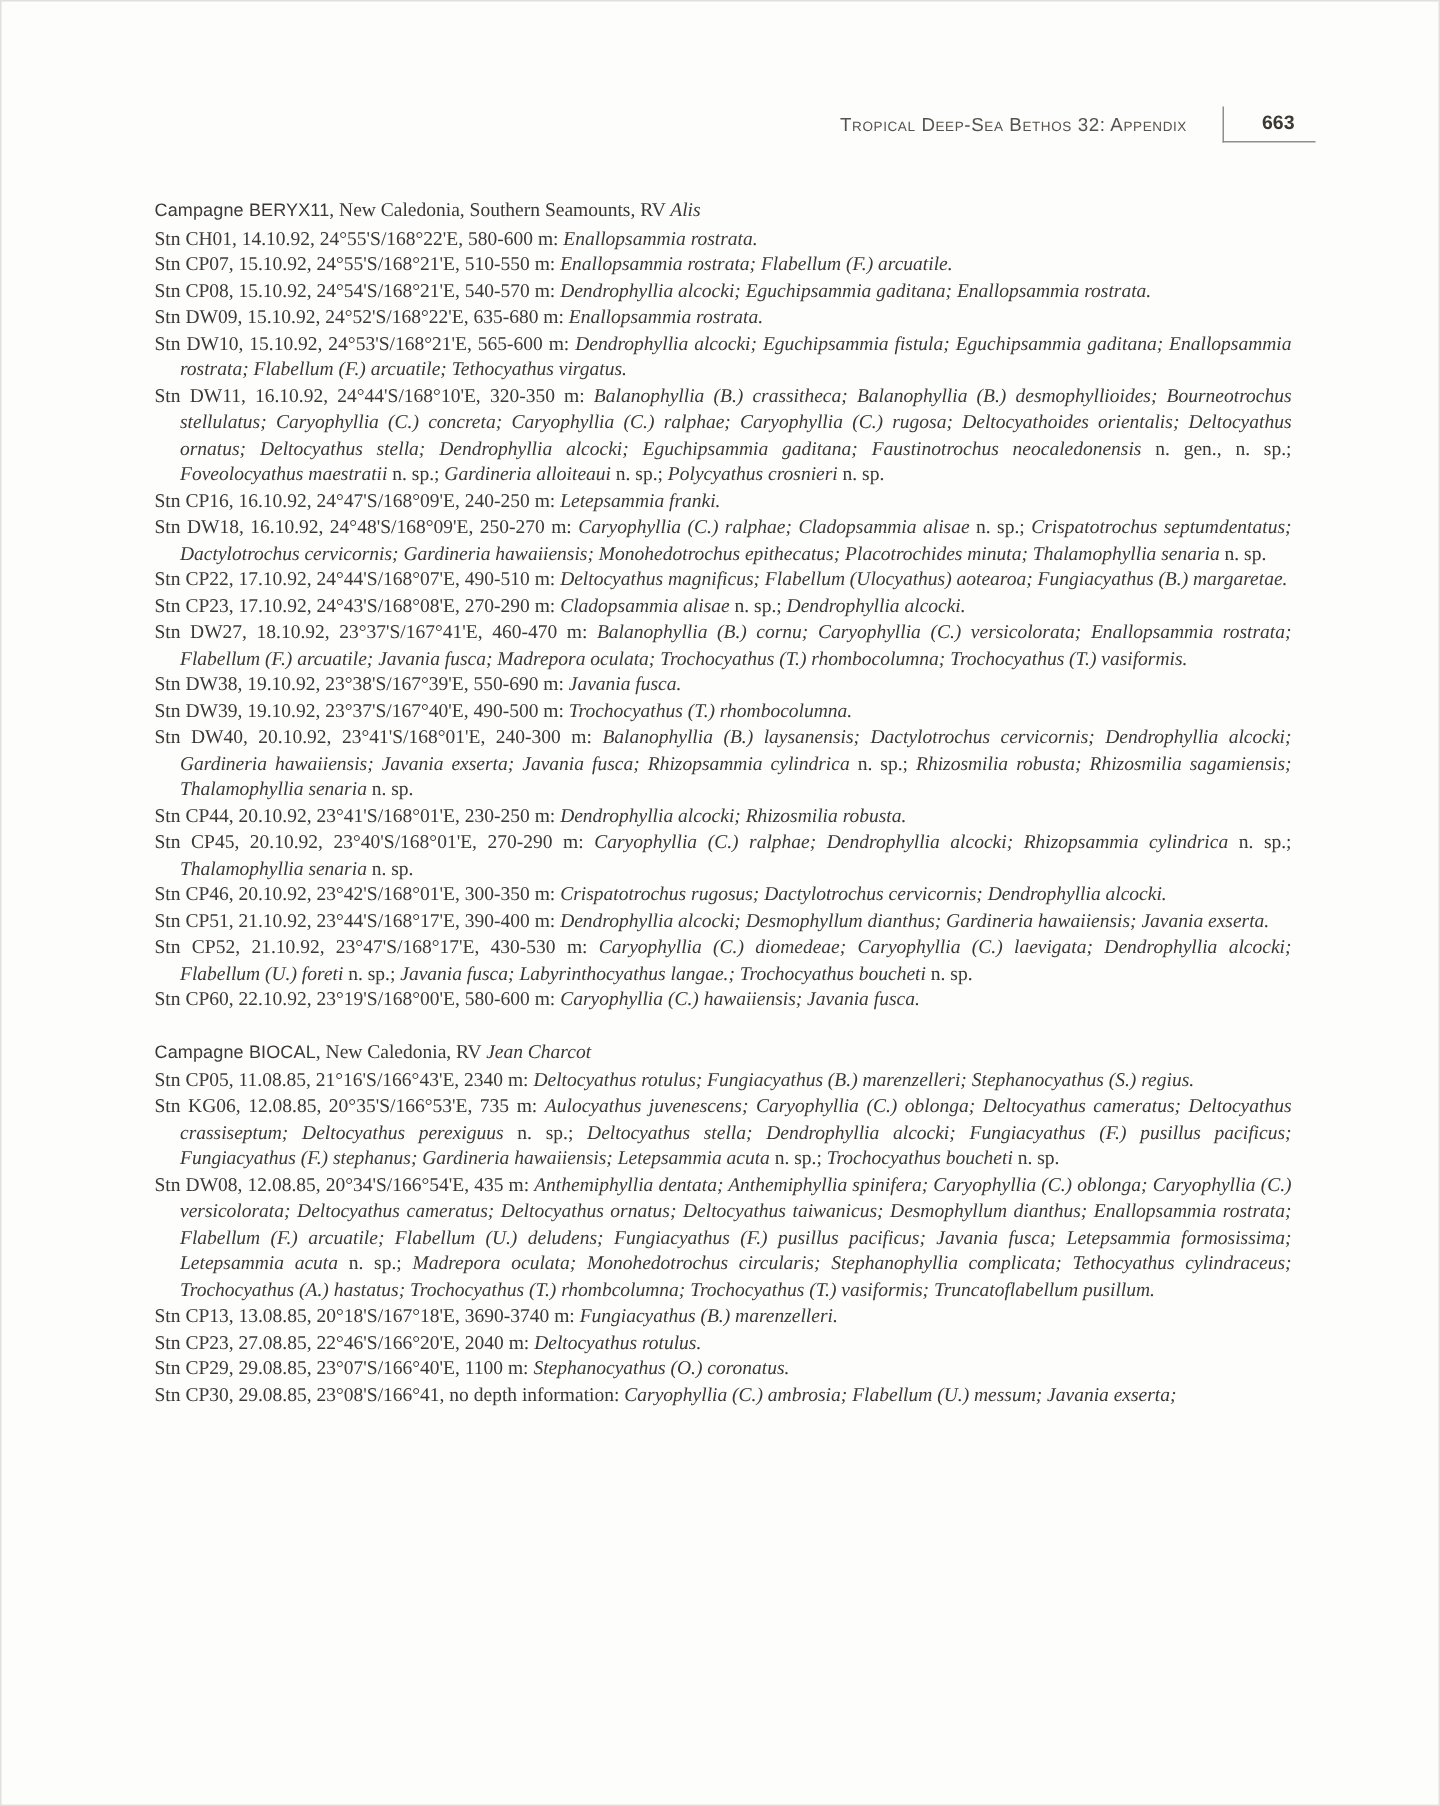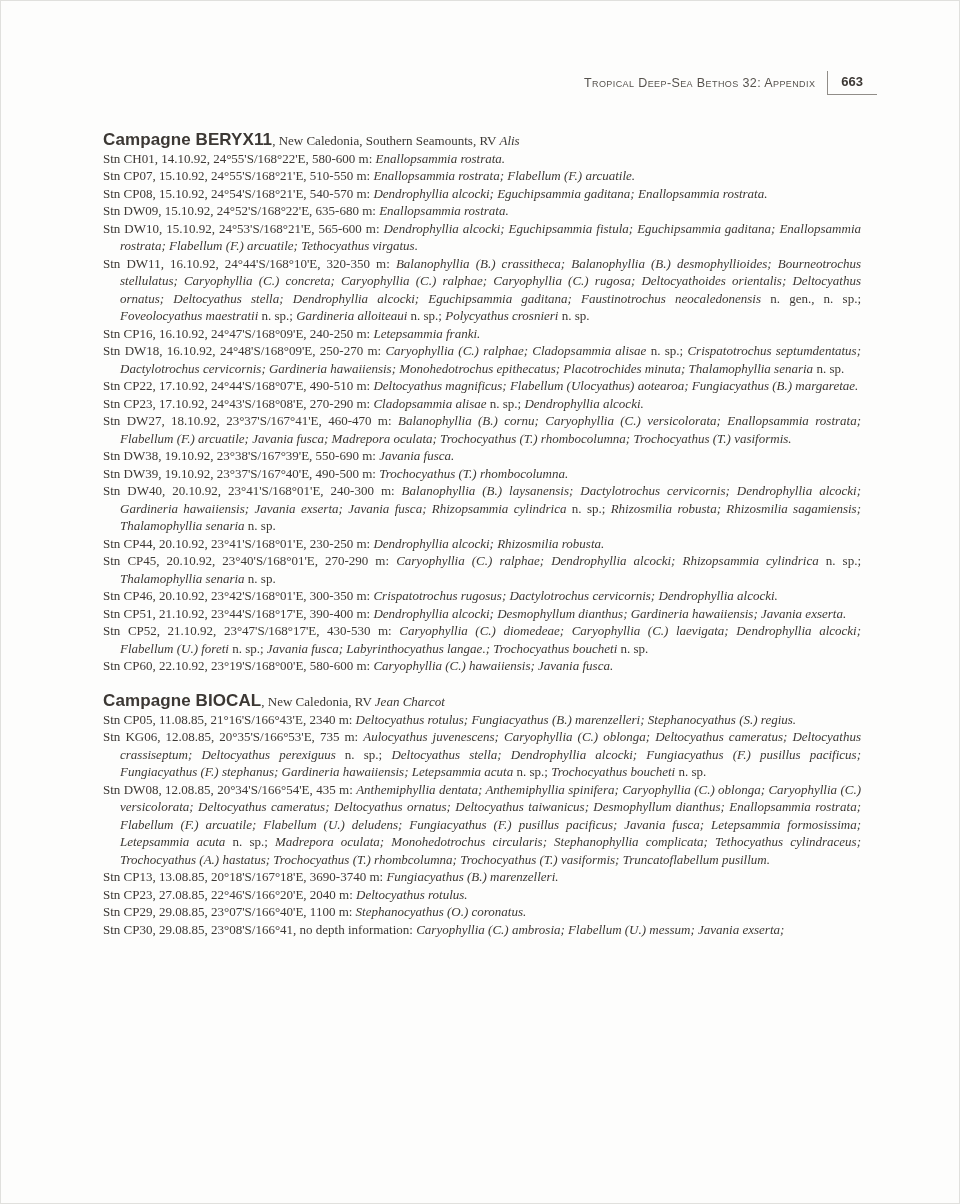--- a/index.html
+++ b/index.html
@@ -8,21 +8,21 @@
     width:960px; height:1204px;
     box-sizing:border-box;
     background:#fdfdfc;
     border:1px solid #e0e0dd;
     font-family:"Liberation Serif","DejaVu Serif",serif;
     color:#3c3834;
     overflow:hidden;
   }
   .running-head {
     position:absolute; top:70px; right:82px;
-    display:flex; align-items:flex-start;
+    display:flex; align-items:flex-start;gap:12px;
   }
   .rh-title {
     font-family:"Liberation Sans","DejaVu Sans",sans-serif;
     font-variant:small-caps;
     font-size:12.5px;
     letter-spacing:.4px;
     color:#56524d;
     align-self:center;
     padding-right:12px;
     white-space:nowrap;
@@ -31,32 +31,33 @@
     border-left:1px solid #918d88;
     border-bottom:1px solid #918d88;
     padding:3px 14px 5px 13px;
     display:flex; align-items:center;
   }
   .rh-page {
     font-family:"Liberation Sans","DejaVu Sans",sans-serif;
     font-weight:700;
     font-size:13px;
     color:#3c3834;
+    margin-left:12px;
   }
   .content {
     position:absolute; top:130px; left:102px;
     width:758px;
     font-size:13px;
     line-height:17.5px;
   }
   .campagne { margin:0; }
   .camp-bold {
     font-family:"Liberation Sans","DejaVu Sans",sans-serif;
-    font-weight:700;
-    font-size:17px;
+    font-weight:400;
+    font-size:12px;
     letter-spacing:.1px;
   }
   .entry {
     margin:0;
     padding-left:17px;
     text-indent:-17px;
     text-align:justify;
   }
   .it { font-style:italic; }
   .section + .section { margin-top:17.5px; }

